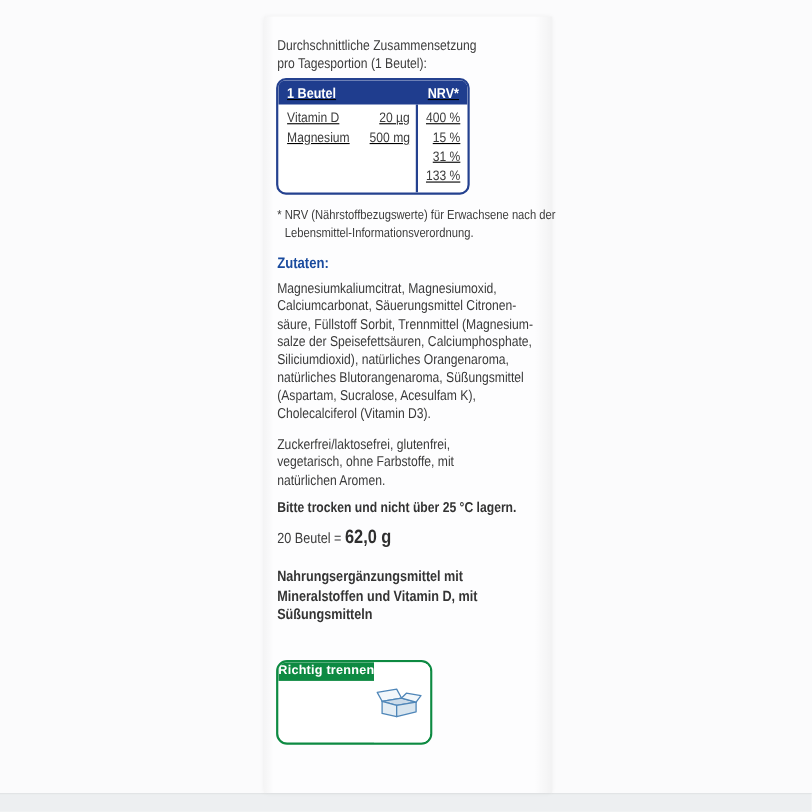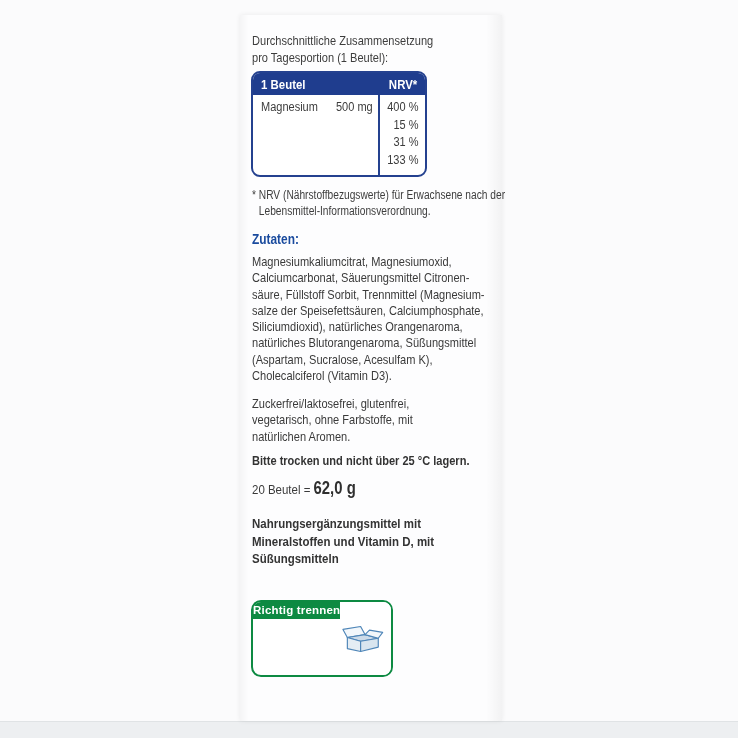--- a/index.html
+++ b/index.html
@@ -32,21 +32,21 @@
   }
   .blk{position:absolute;color:#3a3a3a;}
   .cond{transform:scaleX(0.85);transform-origin:0 0;width:118%;}
   .pre{white-space:pre-line;}
 
   .intro{left:12px;top:18px;font-size:13px;line-height:16.5px;color:#3d3d3d;}
 
   
   .nutrition-table{
     position:absolute;left:11px;top:56px;width:172px;
-    border:2px solid #24418f;border-radius:9px;overflow:hidden;background:#fff;
+    border:2px solid #24418f;border-radius:9px;overflow:hidden;background:#fff;text-decoration:underline;
   }
   .nt-header{
     display:flex;justify-content:space-between;align-items:center;
     height:22px;background:#1f3d8e;color:#fff;font-weight:bold;
     font-size:13px;padding:0 8px;
   }
   .nt-header .hl{transform:scaleX(0.88);transform-origin:0 50%;}
   .nt-header .hr{transform:scaleX(0.88);transform-origin:100% 50%;}
   .nt-body{display:flex;}
   .nt-main{width:125px;border-right:2px solid #24418f;padding:4px 0 6px 0;}
@@ -108,20 +108,24 @@
     <div class="blk intro cond pre">Durchschnittliche Zusammensetzung
 pro Tagesportion (1 Beutel):</div>
 
     <div class="nutrition-table">
       <div class="nt-header">
         <span class="hl">1 Beutel</span>
         <span class="hr">NRV*</span>
       </div>
       <div class="nt-body">
         <div class="nt-main">
+          <div class="nt-row">
+            <span class="nt-label">Vitamin D</span>
+            <span class="nt-amount">20 µg</span>
+          </div>
           <div class="nt-row">
             <span class="nt-label">Magnesium</span>
             <span class="nt-amount">500 mg</span>
           </div>
         </div>
         <div class="nt-nrv">
           <div class="nt-row">
             <span class="nt-pct">400 %</span>
           </div>
           <div class="nt-row">

